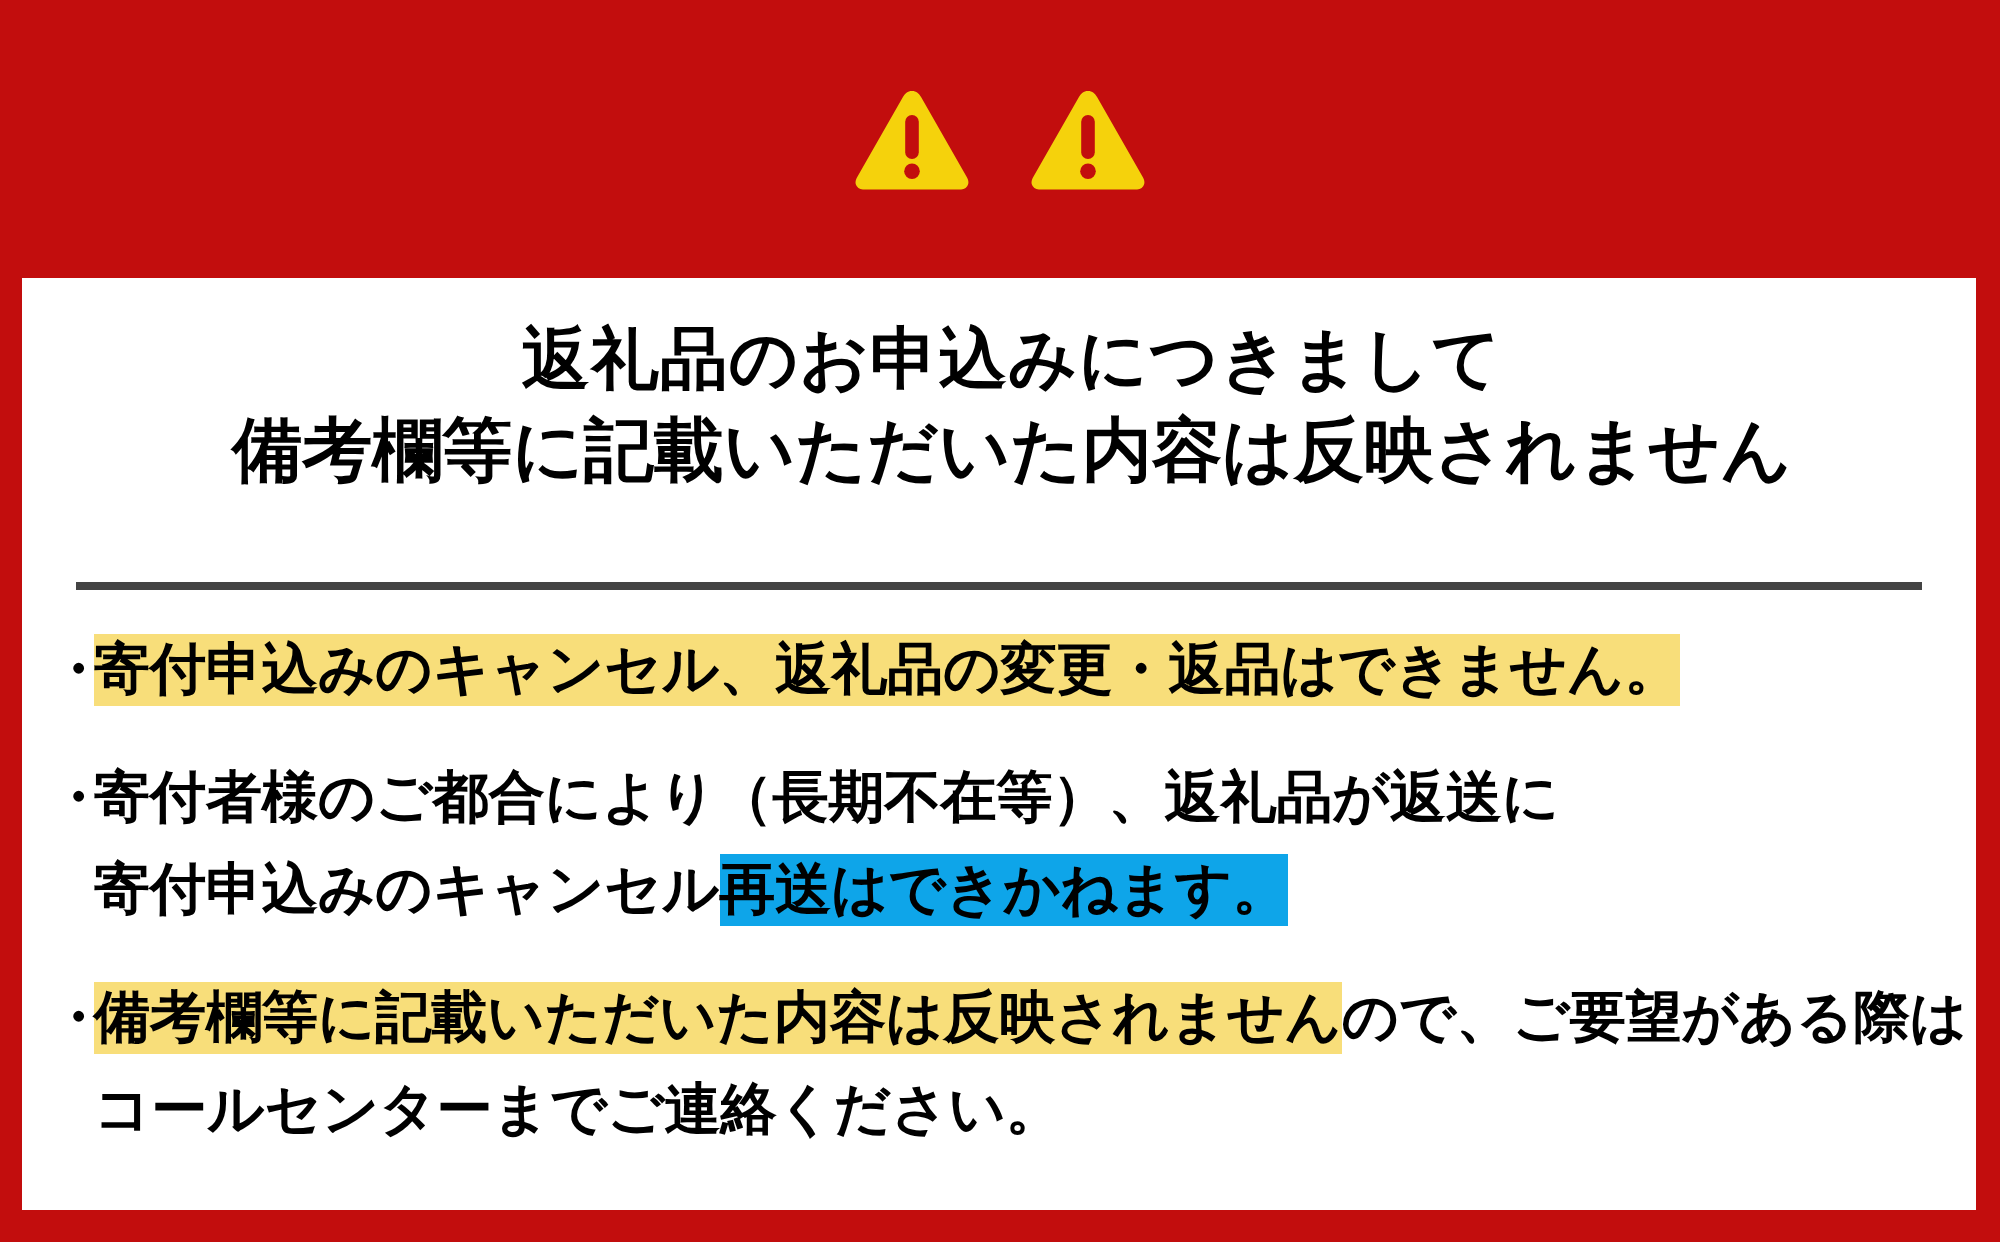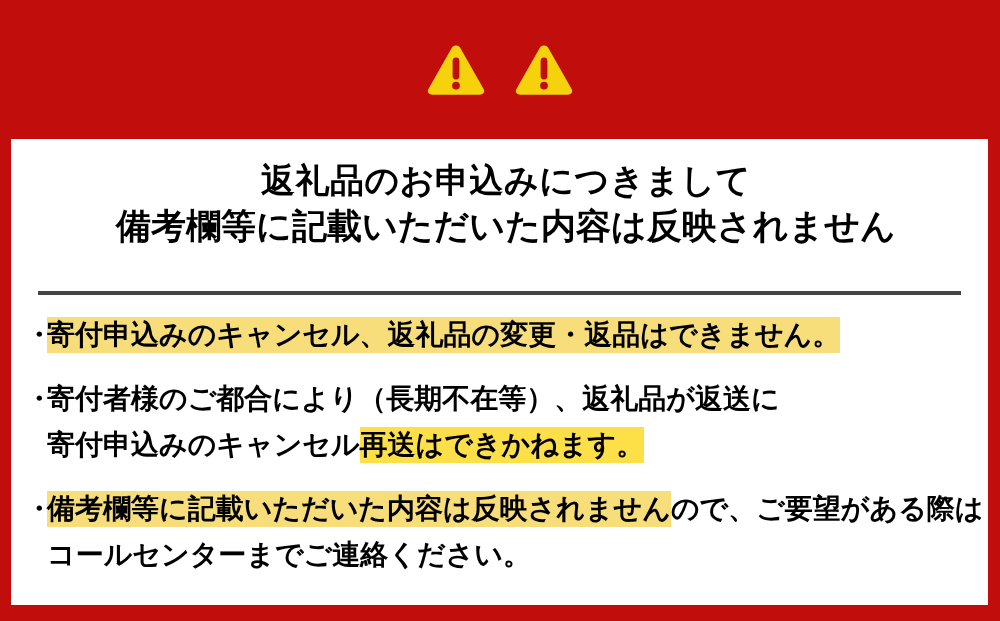--- a/index.html
+++ b/index.html
@@ -162,21 +162,21 @@
         <div class="bullet-item">
           <span class="bullet-mark">・</span>
           <div class="bullet-body">
             <div class="bullet-line"><span class="hl" style="background: rgb(248, 222, 122); text-align: right;">寄付申込みのキャンセル、返礼品の変更・返品はできません。</span></div>
           </div>
         </div>
         <div class="bullet-item">
           <span class="bullet-mark">・</span>
           <div class="bullet-body">
             <div class="bullet-line"><span>寄付者様のご都合により（長期不在等）、返礼品が返送に</span></div>
-            <div class="bullet-line"><span>寄付申込みのキャンセル</span><span class="hl" style="background: #fde047;">再送はできかねます。</span></div>
+            <div class="bullet-line"><span>寄付申込みのキャンセル</span><span class="hl" style="background: #0ea5e9;">再送はできかねます。</span></div>
           </div>
         </div>
         <div class="bullet-item">
           <span class="bullet-mark">・</span>
           <div class="bullet-body">
             <div class="bullet-line"><span class="hl" style="background: rgb(248, 222, 122);">備考欄等に記載いただいた内容は反映されません</span><span>ので、ご要望がある際は</span></div>
             <div class="bullet-line"><span>コールセンターまでご連絡ください。</span></div>
           </div>
         </div>
       </div>

